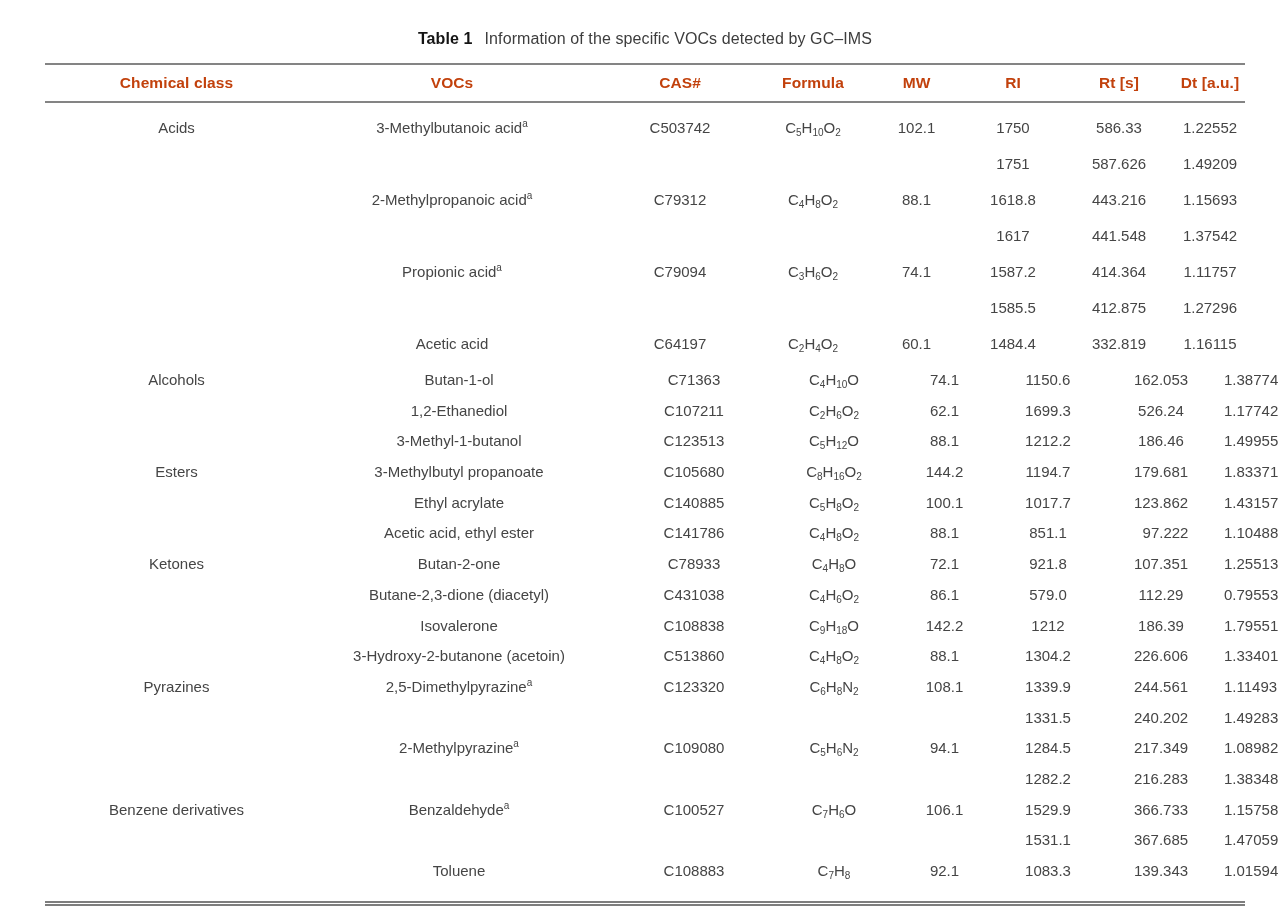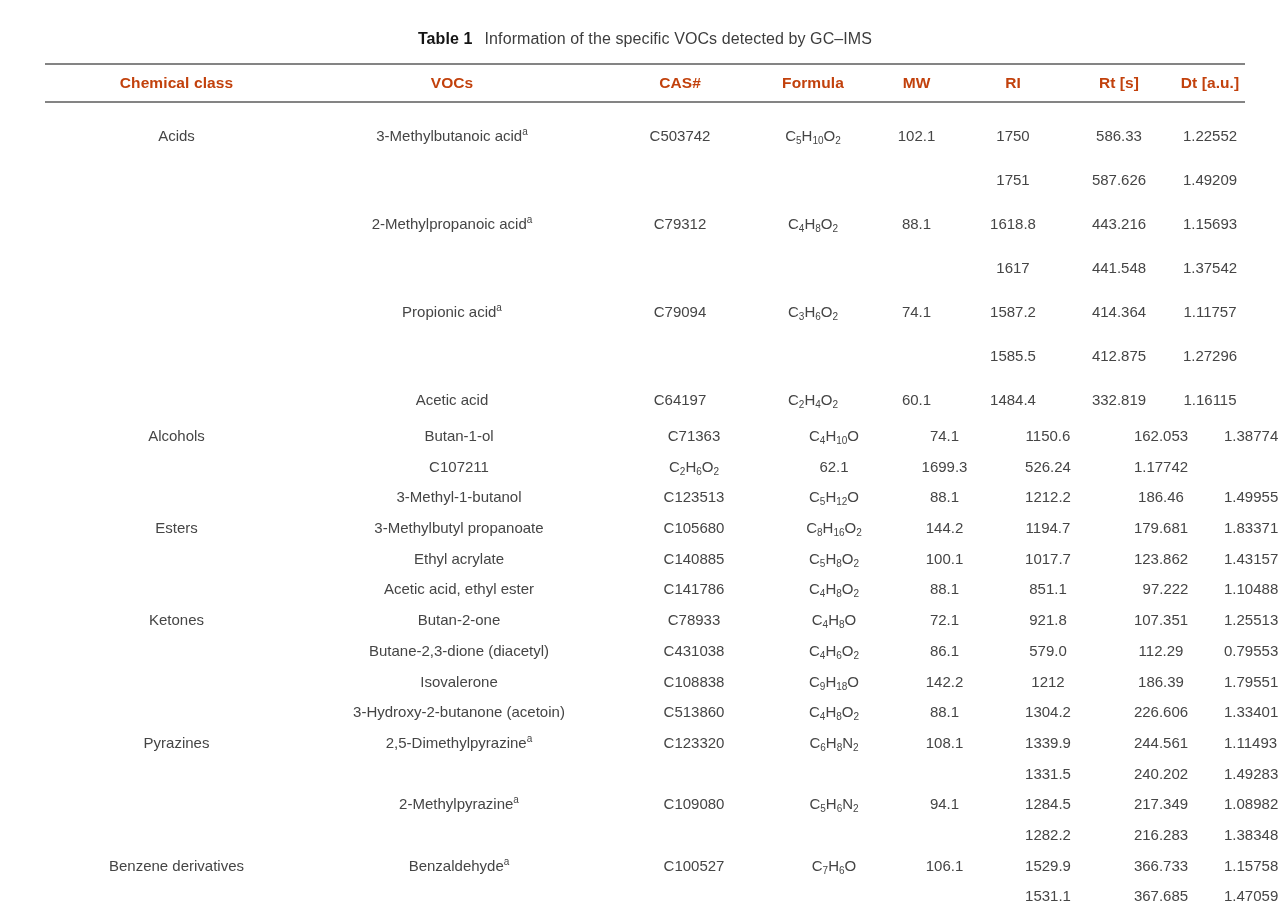--- a/index.html
+++ b/index.html
@@ -55,21 +55,21 @@
   .tbody {
     padding: 16px 0 8px 0;
     border-bottom: 5px double #7e7e7e;
   }
   .row {
     padding-left: 8px;
     align-items: start;
     font-size: 15px;
     line-height: 18px;
   }
-  .row.tall { height: 36px; margin-top: 8px; }
+  .row.tall { height: 36px; }
   .row.norm { height: 30.7px; gap: 7px; }
   .cell {
     white-space: nowrap;
     overflow: visible;
   }
   .cell sub {
     font-size: 10px;
     vertical-align: -3px;
     line-height: 0;
   }
@@ -178,20 +178,21 @@
           <div class="cell c-voc">Butan-1-ol</div>
           <div class="cell c-cas">C71363</div>
           <div class="cell c-formula">C<sub>4</sub>H<sub>10</sub>O</div>
           <div class="cell c-mw">74.1</div>
           <div class="cell c-ri">1150.6</div>
           <div class="cell c-rt">162.053</div>
           <div class="cell c-dt">1.38774</div>
         </div>
         <div class="row grid-cols norm">
           <div class="cell c-class"></div>
+          <div class="cell c-voc">1,2-Ethanediol</div>
           <div class="cell c-cas">C107211</div>
           <div class="cell c-formula">C<sub>2</sub>H<sub>6</sub>O<sub>2</sub></div>
           <div class="cell c-mw">62.1</div>
           <div class="cell c-ri">1699.3</div>
           <div class="cell c-rt">526.24</div>
           <div class="cell c-dt">1.17742</div>
         </div>
         <div class="row grid-cols norm">
           <div class="cell c-class"></div>
           <div class="cell c-voc">3-Methyl-1-butanol</div>

